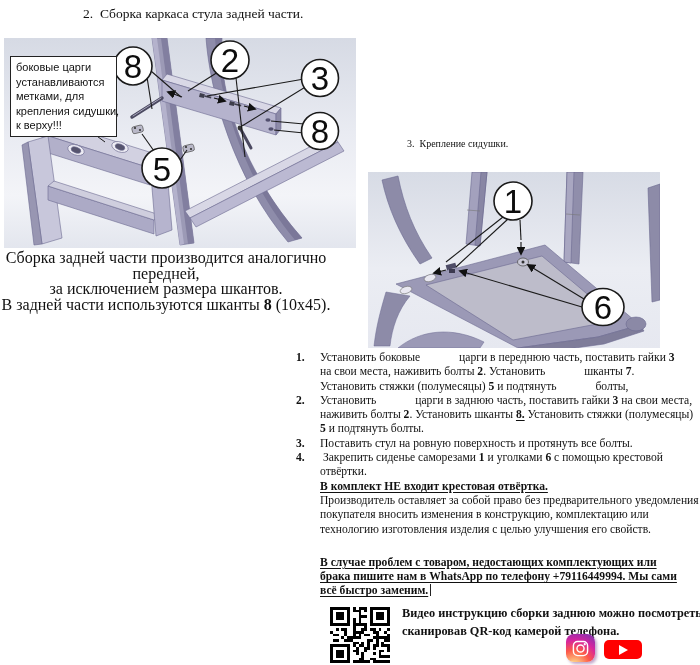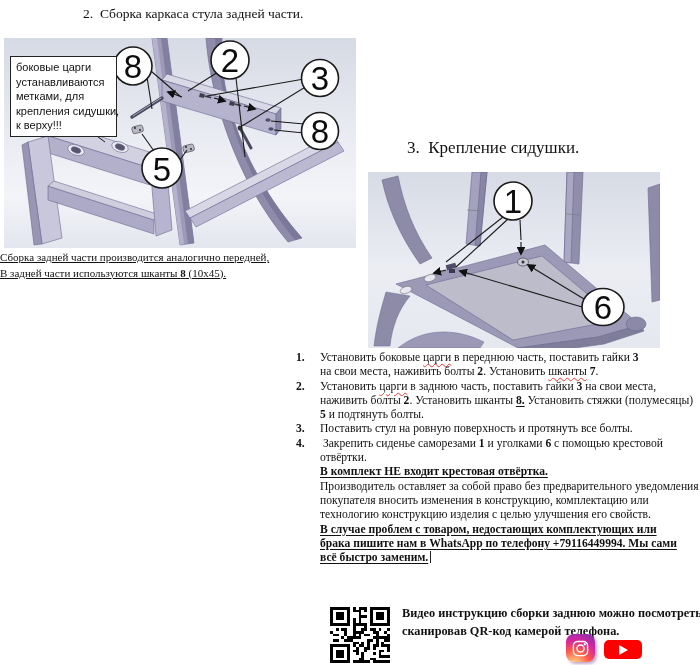--- a/index.html
+++ b/index.html
@@ -1,42 +1,42 @@
 <!DOCTYPE html>
 <html><head>
 <meta charset="utf-8">
 <style>
   html,body{margin:0;padding:0;background:#fff;}
   #page{position:relative;width:700px;height:665px;background:#ffffff;overflow:hidden;
         font-family:"Liberation Serif",serif;color:#111;padding-left:28px;}
   .abs{position:absolute;}
   
   #title1{left:83px;top:6px;font-size:13.5px;white-space:nowrap;}
-  #title2{left:407px;top:138px;font-size:17px;white-space:nowrap;}
+  #title2{left:407px;top:138px;font-size:10px;white-space:nowrap;}
   
   #diagram1{left:4px;top:38px;width:352px;height:210px;}
   #diagram2{left:368px;top:172px;width:292px;height:176px;}
   svg{display:block;}
   
   #callout{left:10px;top:56px;width:98px;background:#fff;border:1.3px solid #222;
            font-family:"Liberation Sans",sans-serif;font-size:11px;line-height:14.6px;
            padding:3px 2px 3px 5px;z-index:5;}
   #callout .tline{display:block;white-space:nowrap;}
   
-  #note1{left:0;top:250px;width:332px;text-align:left;font-size:11px;line-height:15.5px;text-decoration:underline;}
+  #note1{left:0;top:250px;width:332px;text-align:center;font-size:16px;line-height:15.5px;}
   
   #steps{left:296px;top:351px;width:402px;font-size:11.6px;line-height:14.3px;}
   #steps .tline{display:flex;}
   #steps .mk{width:24px;flex:none;font-weight:bold;}
   #steps .tbody{flex:1;white-space:nowrap;}
   .b{font-weight:bold;}
   .u{text-decoration:underline;text-underline-offset:2px;}
-  .w{text-decoration:underline;text-decoration-style:wavy;text-decoration-color:#e03a3a;
-     text-decoration-thickness:1px;text-underline-offset:2px;}
-  .gap{margin-top:0;}
+  .w{text-decoration-style:wavy;text-decoration-color:#e03a3a;
+     text-decoration-thickness:1px;text-underline-offset:2px;margin-left:36px;}
+  .gap{margin-top:19px;}
   .caret{display:inline-block;width:0;height:12px;border-left:1.6px solid #222;
          margin-left:2px;vertical-align:-2px;}
   
   #qr{left:330px;top:607px;width:60px;height:56px;}
   #caption{left:402px;top:605px;font-size:12.3px;line-height:17.6px;font-weight:bold;}
   #caption .tbody{white-space:nowrap;}
   #insta{left:566px;top:634px;width:29px;height:28px;border-radius:8px;
          background:radial-gradient(circle at 28% 115%, #fdf497 0%, #fd5949 42%, #d6249f 68%, #8134af 95%);
          box-shadow:2px 2px 3px rgba(120,60,140,.45);display:flex;align-items:center;justify-content:center;}
   #yt{left:604px;top:640px;width:38px;height:19px;background:#ff0000;border-radius:5px;
@@ -171,20 +171,21 @@
   <div class="abs" id="callout">
       <div class="tline"><span class="tbody"><span>боковые царги</span></span></div>
       <div class="tline"><span class="tbody"><span>устанавливаются</span></span></div>
       <div class="tline"><span class="tbody"><span>метками, для</span></span></div>
       <div class="tline"><span class="tbody"><span>крепления сидушки,</span></span></div>
       <div class="tline"><span class="tbody"><span>к верху!!!</span></span></div>
     </div>
 
   <div class="abs" id="note1">
       <div class="tline"><span class="tbody"><span>Сборка задней части производится аналогично передней,</span></span></div>
+      <div class="tline"><span class="tbody"><span>за исключением размера шкантов.</span></span></div>
       <div class="tline"><span class="tbody"><span>В задней части используются шканты </span><span class="b">8</span><span> (10x45).</span></span></div>
     </div>
 
   <div class="abs" id="title2">3.&nbsp;&nbsp;Крепление сидушки.</div>
 
   <div class="abs" id="diagram2">
     <svg width="292" height="176" viewBox="0 0 292 176">
       <defs>
         <linearGradient id="g2" x1="0" y1="0" x2="0" y2="1">
           <stop offset="0" stop-color="#d7dbe5"></stop>
@@ -253,20 +254,24 @@
   <div class="abs" id="steps">
       <div class="tline">
         <span class="mk">1.</span>
         <span class="tbody"><span>Установить боковые </span><span class="w">царги</span><span> в переднюю часть, поставить гайки </span><span class="b">3</span></span>
       </div>
       <div class="tline">
         <span class="mk"></span>
         <span class="tbody"><span>на свои места, наживить болты </span><span class="b">2</span><span>. Установить </span><span class="w">шканты</span><span> </span><span class="b">7</span><span>.</span></span>
       </div>
       <div class="tline">
+        <span class="mk"></span>
+        <span class="tbody"><span>Установить стяжки (полумесяцы) </span><span class="b">5</span><span> и подтянуть </span><span class="w">болты,</span></span>
+      </div>
+      <div class="tline">
         <span class="mk">2.</span>
         <span class="tbody"><span>Установить </span><span class="w">царги</span><span> в заднюю часть, поставить гайки </span><span class="b">3</span><span> на свои места,</span></span>
       </div>
       <div class="tline">
         <span class="mk"></span>
         <span class="tbody"><span>наживить болты </span><span class="b">2</span><span>. Установить шканты </span><span class="b u">8.</span><span> Установить стяжки (полумесяцы)</span></span>
       </div>
       <div class="tline">
         <span class="mk"></span>
         <span class="tbody"><span class="b">5</span><span> и подтянуть болты.</span></span>
@@ -290,21 +295,21 @@
       <div class="tline">
         <span class="mk"></span>
         <span class="tbody"><span>Производитель оставляет за собой право без предварительного уведомления</span></span>
       </div>
       <div class="tline">
         <span class="mk"></span>
         <span class="tbody"><span>покупателя вносить изменения в конструкцию, комплектацию или</span></span>
       </div>
       <div class="tline">
         <span class="mk"></span>
-        <span class="tbody"><span>технологию конструкцию изделия с целью улучшения его свойств.</span></span>
+        <span class="tbody"><span>технологию изготовления изделия с целью улучшения его свойств.</span></span>
       </div>
       <div class="tline gap">
         <span class="mk"></span>
         <span class="tbody"><span class="b u">В случае проблем с товаром, недостающих комплектующих или</span></span>
       </div>
       <div class="tline">
         <span class="mk"></span>
         <span class="tbody"><span class="b u">брака пишите нам в WhatsApp по телефону +79116449994. Мы сами</span></span>
       </div>
       <div class="tline">

